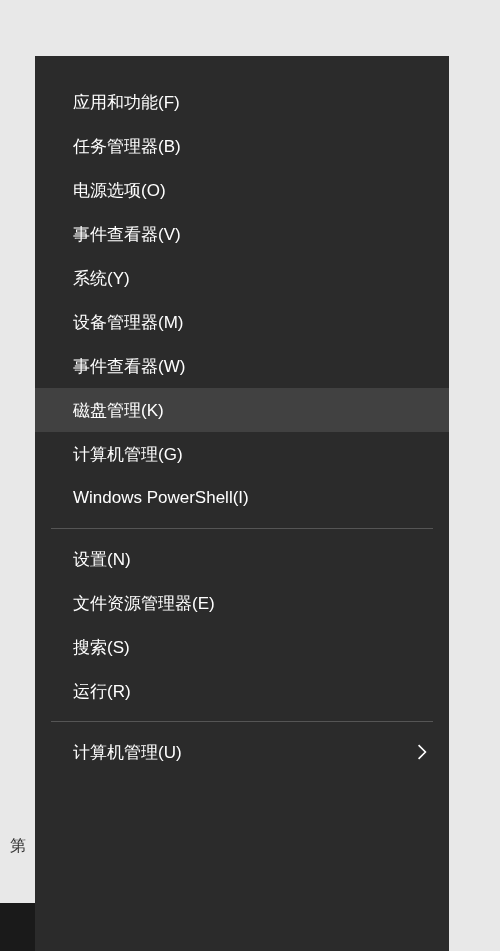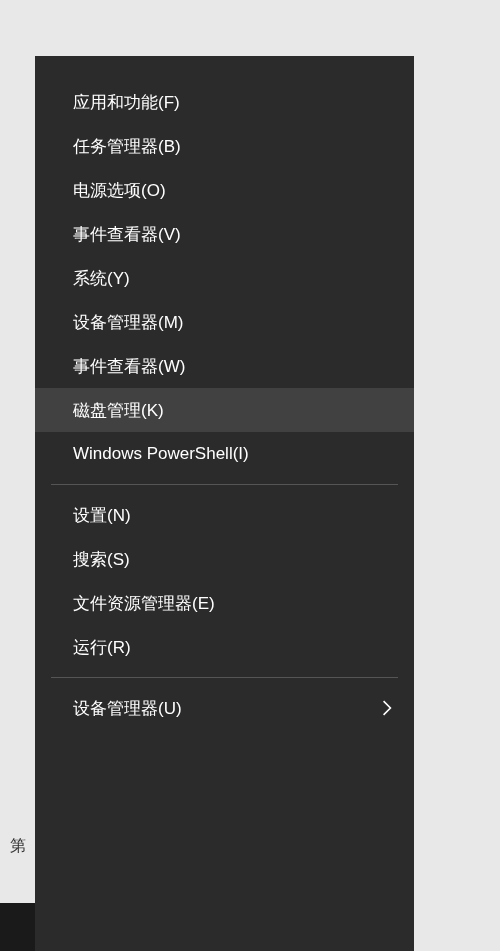--- a/index.html
+++ b/index.html
@@ -27,21 +27,21 @@
       left: 0;
       bottom: 0;
       width: 35px;
       height: 48px;
       background: #1a1a1a;
     }
     .context-menu {
       position: absolute;
       left: 35px;
       top: 56px;
-      width: 379px;
+      width: 414px;
       height: 895px;
       background: #2b2b2b;
       padding-top: 24px;
       display: flex;
       flex-direction: column;
     }
     .menu-item {
       height: 44px;
       display: flex;
       align-items: center;
@@ -98,37 +98,40 @@
     <div class="menu-item">
       <span>设备管理器(M)</span>
     </div>
     <div class="menu-item">
       <span>事件查看器(W)</span>
     </div>
     <div class="menu-item highlighted">
       <span>磁盘管理(K)</span>
     </div>
     <div class="menu-item">
+      <span>计算机管理(G)</span>
+    </div>
+    <div class="menu-item">
       <span>Windows PowerShell(I)</span>
     </div>
     <div class="separator"></div>
     <div class="menu-item">
       <span>设置(N)</span>
     </div>
     <div class="menu-item">
-      <span>搜索(S)</span>
+      <span>文件资源管理器(E)</span>
     </div>
     <div class="menu-item">
-      <span>文件资源管理器(E)</span>
+      <span>搜索(S)</span>
     </div>
     <div class="menu-item">
       <span>运行(R)</span>
     </div>
     <div class="separator"></div>
     <div class="menu-item">
-      <span>设备管理器(U)</span>
+      <span>计算机管理(U)</span>
       <span class="chevron">
         <svg viewBox="0 0 8 14">
           <path d="M1 1 L7 7 L1 13" stroke="#ffffff" stroke-width="1.4" fill="none"></path>
         </svg>
       </span>
     </div>
   </div>
 
 </body></html>

